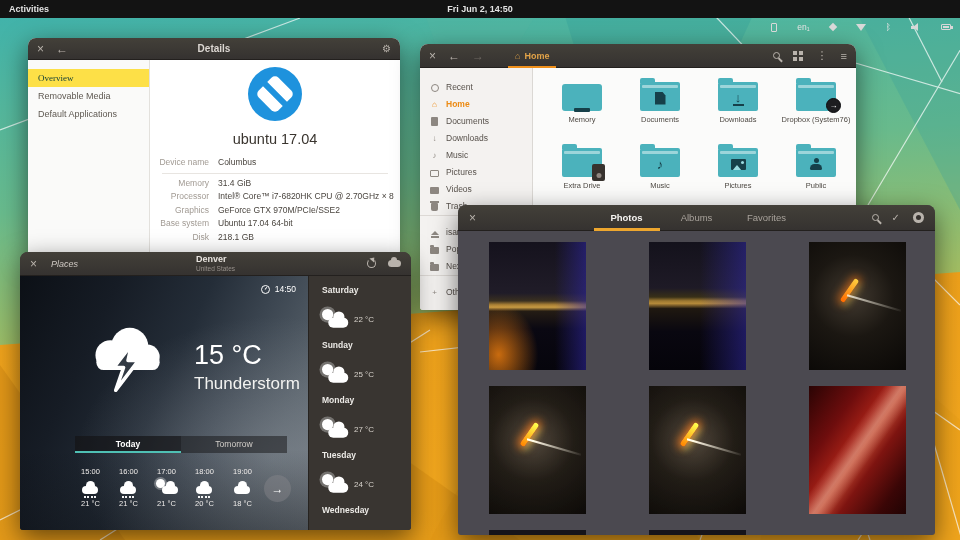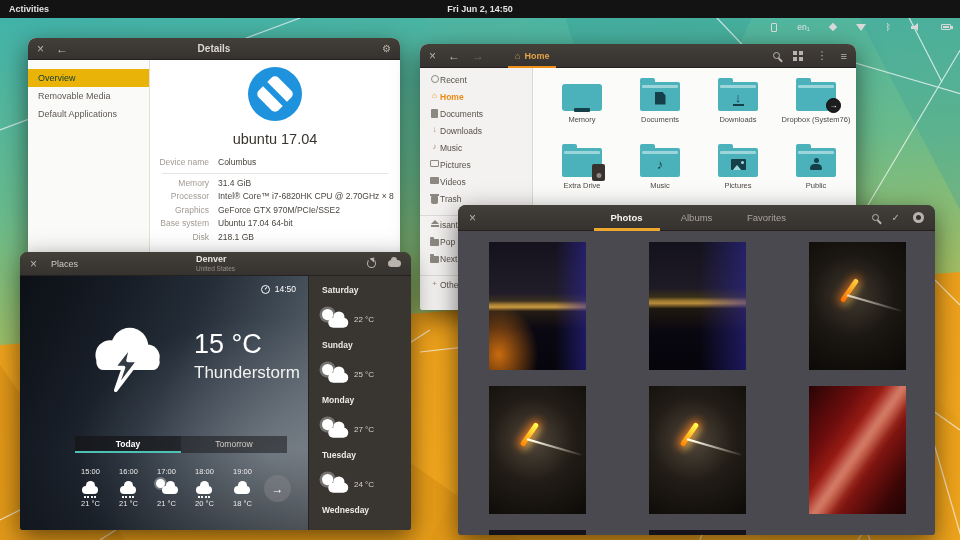--- a/index.html
+++ b/index.html
@@ -44,39 +44,39 @@
   .i-refresh::after { content:""; position:absolute; top:-3px; right:-1px; border-left:3px solid transparent; border-right:3px solid transparent; border-bottom:4px solid #b9b3ac; transform:rotate(40deg); }
   .i-cloudhdr { width:13px; height:7px; background:#b9b3ac; border-radius:5px; position:relative; display:inline-block; }
   .i-cloudhdr::before { content:""; position:absolute; left:3px; top:-3px; width:6px; height:6px; background:#b9b3ac; border-radius:50%; }
 
   
   #details { left:28px; top:38px; width:372px; height:216px; z-index:10; background:#fff; }
   #details .hbar { height:22px; padding:0 9px; gap:12px; }
   #details .body { display:flex; height:194px; }
   #details .dnav { width:122px; background:#fafaf9; border-right:1px solid #e3e1dd; padding-top:9px; }
   #details .dnav .item { font-size:9px; color:#5f5952; padding:4px 0 4px 10px; }
-  #details .dnav .item.sel { background:#eab308; color:#0e3c37; }
+  #details .dnav .item.sel { background:#fde047; color:#0e3c37;font-family:Liberation Serif, serif; }
   #details .dmain { flex:1; text-align:center; padding-top:7px; }
   #details .osname { font-size:14.5px; color:#3a352f; margin-top:6px; }
   #details .fields { margin-top:9px; font-size:8.5px; text-align:left; }
   #details .frow { display:flex; line-height:13.5px; }
   #details .flabel { flex:0 0 68px; text-align:right; padding-right:9px; color:#a19a93; }
   #details .fvalue { color:#4a453f; white-space:nowrap; }
   #details .fdiv { border:0; border-top:1px solid #e8e5e1; margin:3px 12px; }
 
   
   #files { left:420px; top:44px; width:436px; height:266px; z-index:20; background:#fbfbfa; }
   #files .hbar { height:24px; padding:0 9px; }
   #files .hbtn { margin-right:12px; }
   .ftab { height:24px; display:flex; align-items:center; gap:4px; padding:0 9px; margin-left:10px; position:relative; color:#e2a348; font-size:9px; font-weight:bold; }
   .ftab .ul { position:absolute; left:2px; right:2px; bottom:0; height:2px; background:#ef8f1a; }
   #files .ricons { margin-left:auto; display:flex; align-items:center; gap:13px; color:#b9b3ac; font-size:11px; }
   #files .body { display:flex; height:242px; }
   .fside { width:113px; background:#f4f2f0; border-right:1px solid #dbd8d4; padding-top:7px; font-size:8.5px; color:#57514b; }
-  .fside .item { height:17px; display:flex; align-items:flex-start; padding-left:9px; }
+  .fside .item { height:17px; display:flex; align-items:flex-end; gap:6px; padding-left:9px; }
   .fside .item.sel { color:#ec8b14; font-weight:bold; }
   .fside .sep { border:0; border-top:1px solid #ddd9d5; margin:4px 0; }
   .fside .ic { width:11px; display:flex; justify-content:center; color:#8d8781; font-size:8px; line-height:8px; }
   .item.sel .ic { color:#ec8b14; }
   .si-clock { width:8px; height:8px; border:1.2px solid currentColor; border-radius:50%; }
   .si-doc { width:7px; height:9px; background:#8d8781; border-radius:1px; }
   .si-pic { width:9px; height:7px; border:1.2px solid #8d8781; border-radius:1px; }
   .si-video { width:9px; height:7px; background:#8d8781; border-radius:1px; }
   .si-trash { width:7px; height:8px; background:#8d8781; border-radius:1px 1px 2px 2px; position:relative; margin-top:2px; }
   .si-trash::before { content:""; position:absolute; top:-2px; left:-1px; width:9px; height:1.5px; background:#8d8781; }
@@ -132,35 +132,35 @@
       background:linear-gradient(90deg, rgba(240,235,220,.9), rgba(240,235,220,.05)); transform:rotate(16deg); top:47%; left:38%; }
   .bright { filter:brightness(1.25); }
   .ph-red { background:
       linear-gradient(125deg, transparent 40%, rgba(235,190,170,.45) 50%, transparent 60%),
       linear-gradient(125deg, #2a0404 0%, #6e0d0d 28%, #a32016 44%, #c24a33 52%, #7e1410 64%, #3a0606 85%, #200303 100%); }
   .ph-dark { background:#16141a; }
 
   
   #weather { left:20px; top:252px; width:391px; height:278px; z-index:40; background:#393531; }
   #weather .hbar { height:24px; padding:0 10px; gap:14px; }
-  .places { font-size:9px; color:#cfc9c3; }
+  .places { font-size:9px; color:#cfc9c3;font-style:italic; }
   .loc { position:absolute; left:50%; transform:translateX(-50%); text-align:left; line-height:1.1; }
   .loc .city { font-size:9px; font-weight:bold; color:#e8e4df; }
   .loc .country { font-size:6.5px; color:#97918b; }
   #weather .ricons { margin-left:auto; display:flex; align-items:center; gap:12px; }
   #weather .body { display:flex; height:254px; }
   .wmain { width:288px; position:relative;
     background: radial-gradient(ellipse at 88% 72%, rgba(160,165,172,.38), transparent 55%),
       linear-gradient(115deg, #0c1016 0%, #161c25 25%, #242d38 48%, #3c4651 65%, #555f68 82%, #6b747c 100%); }
   .wmain::after { content:""; position:absolute; left:0; right:0; bottom:0; height:80px;
     background:linear-gradient(rgba(8,10,14,0), rgba(8,10,14,.38)); }
   .clockrow { position:absolute; top:8px; right:12px; display:flex; align-items:center; gap:5px; color:#fff; font-size:8.5px; z-index:2; }
   .i-clock { width:9px; height:9px; border:1.2px solid #fff; border-radius:50%; position:relative; }
   .i-clock::after { content:""; position:absolute; top:3.5px; left:3px; width:3px; height:1.2px; background:#fff; transform-origin:left center; transform:rotate(-50deg); }
-  .hero { position:absolute; top:42px; left:64px; display:flex; align-items:center; gap:22px; z-index:2; }
+  .hero { position:absolute; top:42px; left:64px; display:flex; align-items:flex-end; gap:22px; z-index:2; }
   .herotxt .temp { font-size:27px; color:#fff; }
   .herotxt .cond { font-size:17px; color:#f2f2f0; font-weight:300; margin-top:3px; }
   .wtabs { position:absolute; top:160px; left:55px; width:212px; height:17px; display:flex; background:rgba(28,28,30,.55); z-index:2; }
   .wtab { flex:1; text-align:center; font-size:8.5px; line-height:17px; color:#d3cfca; position:relative; }
   .wtab.sel { color:#fff; font-weight:bold; background:rgba(15,15,16,.35); }
   .wtab.sel::after { content:""; position:absolute; left:0; right:0; bottom:0; height:2px; background:#4fc0b4; }
   .hours { position:absolute; top:191px; left:56px; display:flex; gap:9px; z-index:2; }
   .hcol { width:29px; display:flex; flex-direction:column; align-items:center; gap:4px; color:#efecea; font-size:7.5px; }
   .nextbtn { position:absolute; right:17px; top:199px; width:27px; height:27px; border-radius:50%; background:rgba(135,135,140,.45); color:#fff; display:flex; align-items:center; justify-content:center; font-size:12px; z-index:2; }
   .wpanel { flex:1; background:#393531; border-left:1px solid #262320; padding:9px 0 0 13px; }

